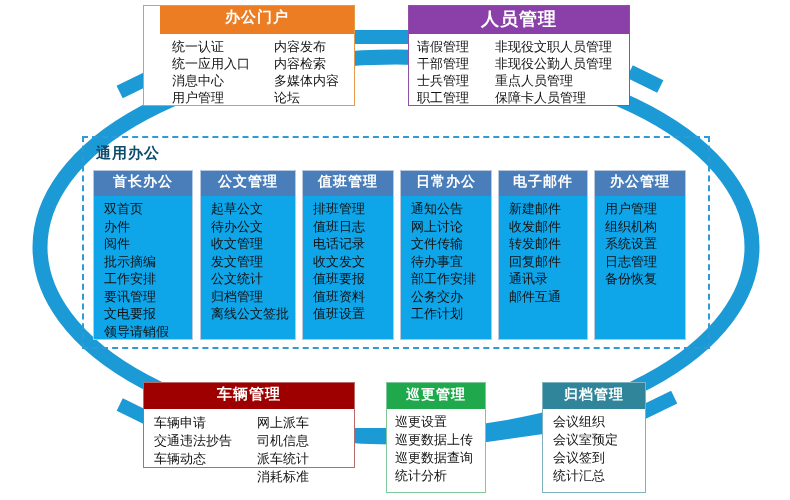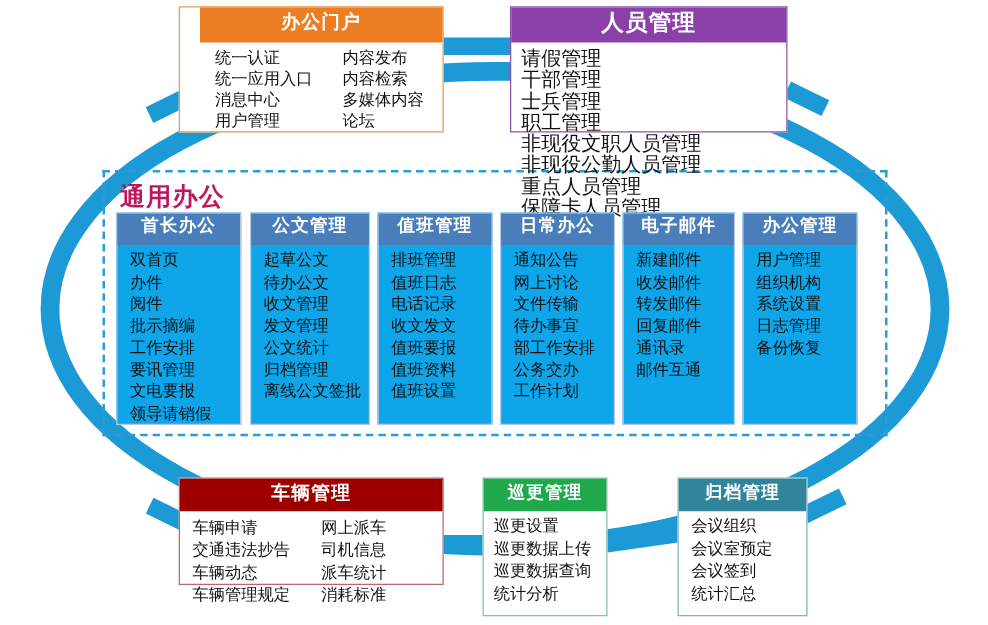--- a/index.html
+++ b/index.html
@@ -78,39 +78,39 @@
     left: 408px; top: 5px; width: 222px; height: 101px;
     border: 1px solid #8f51a8;
   }
   #card-personnel .card-head {
     background: #8B3FA8;
     height: 24px;
     font-size: 18px;
     padding-top: 4px;
   }
   #card-personnel .card-body { padding-left: 8px; }
-  #card-personnel .item { font-size: 16px; line-height: 17px; }
+  #card-personnel .item { font-size: 13px; line-height: 17px; }
   #card-personnel .col.c1 { width: 78px; }
 
   
   #general-office {
     position: absolute;
     left: 82px; top: 136px;
     width: 628px; height: 213px;
     border: 2px dashed #2E9BD6;
     z-index: 2;
     background: rgba(255,255,255,0.0);
     box-sizing: border-box;
   }
   #general-office-title {
     position: absolute;
     left: 96px; top: 144px;
     z-index: 4;
-    color: #be185d;
-    font-size: 20px;
+    color: #0c4a6e;
+    font-size: 15px;
     font-weight: bold;
     letter-spacing: 1px;
   }
 
   
   .gcol {
     position: absolute;
     z-index: 3;
     top: 170px;
     height: 170px;
@@ -314,21 +314,20 @@
     </div>
   </div>
 
   <div class="card" id="card-vehicle">
     <div class="card-head">车辆管理</div>
     <div class="card-body">
       <div class="col c1">
         <div class="item">车辆申请</div>
         <div class="item">交通违法抄告</div>
         <div class="item">车辆动态</div>
-        <div class="item">车辆管理规定</div>
       </div><div class="col c2">
         <div class="item">网上派车</div>
         <div class="item">司机信息</div>
         <div class="item">派车统计</div>
         <div class="item">消耗标准</div>
       </div>
     </div>
   </div>
 
   <div class="card" id="card-patrol">

